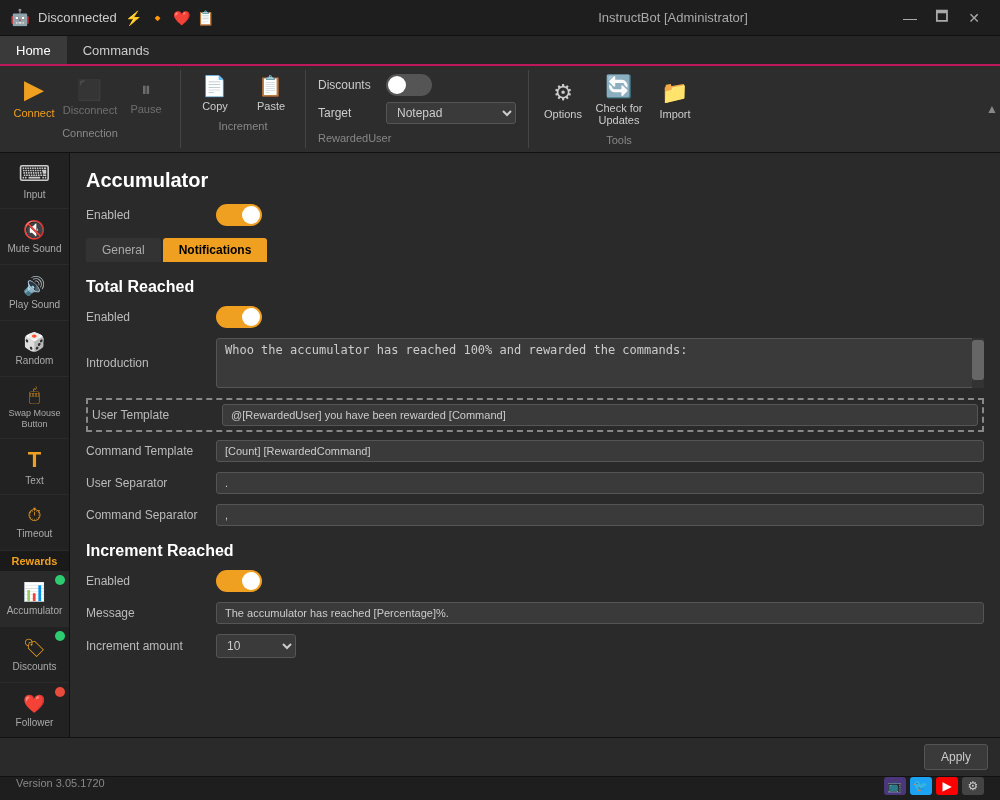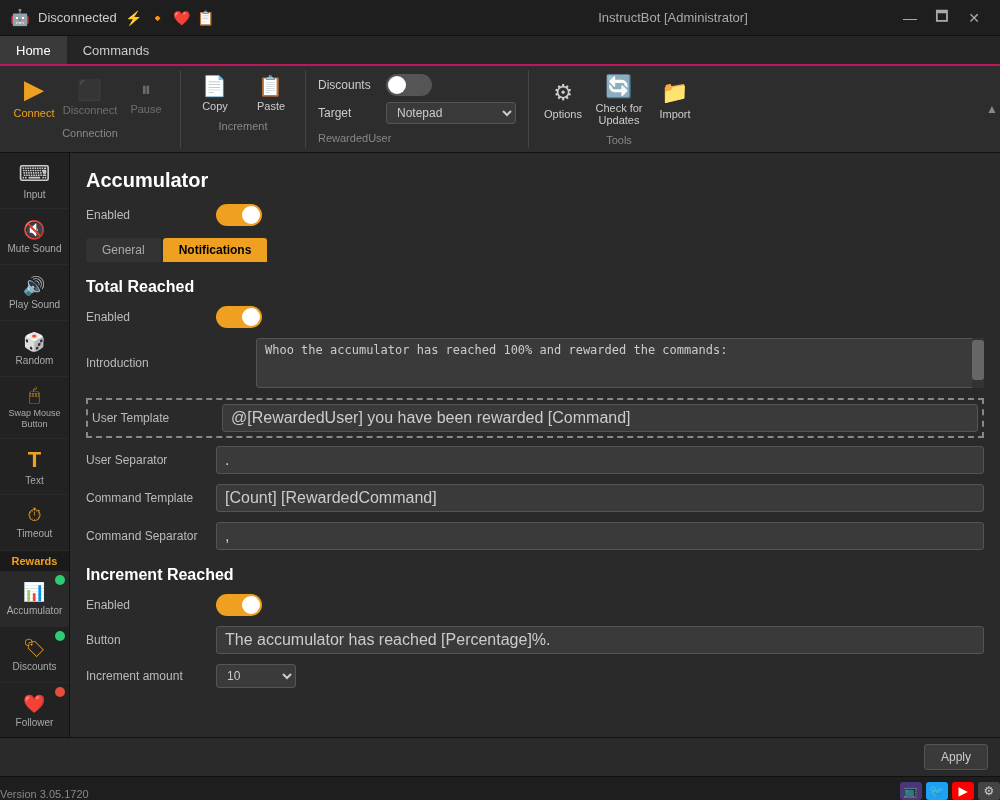--- a/index.html
+++ b/index.html
@@ -321,21 +321,21 @@
       font-weight: bold;
     }
 
     .text-input {
       flex: 1;
       background: #3a3a3a;
       border: 1px solid #555;
       color: #ccc;
       padding: 4px 8px;
       border-radius: 3px;
-      font-size: 16px;
+      font-size: 11px;
       outline: none;
     }
 
     .text-area {
       flex: 1;
       background: #3a3a3a;
       border: 1px solid #555;
       color: #ccc;
       padding: 4px 8px;
       border-radius: 3px;
@@ -379,23 +379,23 @@
       border-radius: 3px;
       font-size: 12px;
       width: 80px;
     }
 
     
     .status-bar {
       background: #1e1e1e;
       height: 24px;
       display: flex;
-      align-items: flex-end;
+      align-items: flex-start;
       justify-content: space-between;
-      padding: 0 0;
+      padding: 0 16px;
       border-top: 1px solid #111;
       position: absolute;
       bottom: 0;
       left: 0;
       right: 0;
     }
     .status-version {
       font-size: 11px;
       color: #888;
     }
@@ -606,55 +606,55 @@
 
     <div class="section-title">Total Reached</div>
 
     <div class="field-row">
       <span class="field-label">Enabled</span>
       <div class="toggle-switch on"></div>
     </div>
 
     <div class="field-row" style="position:relative;">
       <span class="field-label">Introduction</span>
-      <textarea class="text-area" style="height: 44px; padding-right: 14px; margin-left: 40px;">Whoo the accumulator has reached 100% and rewarded the commands:</textarea>
+      <textarea class="text-area" style="height: 44px; padding-right: 14px;">Whoo the accumulator has reached 100% and rewarded the commands:</textarea>
       <div class="scroll-indicator">
         <div class="scroll-thumb"></div>
       </div>
     </div>
 
     <div class="field-row-highlight">
       <span class="field-label">User Template</span>
       <input class="text-input" type="text" value="@[RewardedUser] you have been rewarded [Command]" style="">
     </div>
 
     <div class="field-row">
+      <span class="field-label">Command Template</span>
+      <input class="text-input" type="text" value="[Count] [RewardedCommand]" style="">
+    </div>
+
+    <div class="field-row">
       <span class="field-label">User Separator</span>
       <input class="text-input" type="text" value="." style="">
-    </div>
-
-    <div class="field-row">
-      <span class="field-label">Command Template</span>
-      <input class="text-input" type="text" value="[Count] [RewardedCommand]" style="">
     </div>
 
     <div class="field-row">
       <span class="field-label">Command Separator</span>
       <input class="text-input" type="text" value="," style="">
     </div>
 
     <div class="section-title">Increment Reached</div>
 
     <div class="field-row">
       <span class="field-label">Enabled</span>
       <div class="toggle-switch on"></div>
     </div>
 
     <div class="field-row">
-      <span class="field-label">Button</span>
+      <span class="field-label">Message</span>
       <input class="text-input" type="text" value="The accumulator has reached [Percentage]%." style="">
     </div>
 
     <div class="field-row">
       <span class="field-label">Increment amount</span>
       <select class="select-input">
         <option>10</option>
         <option>5</option>
         <option>25</option>
         <option>50</option>

